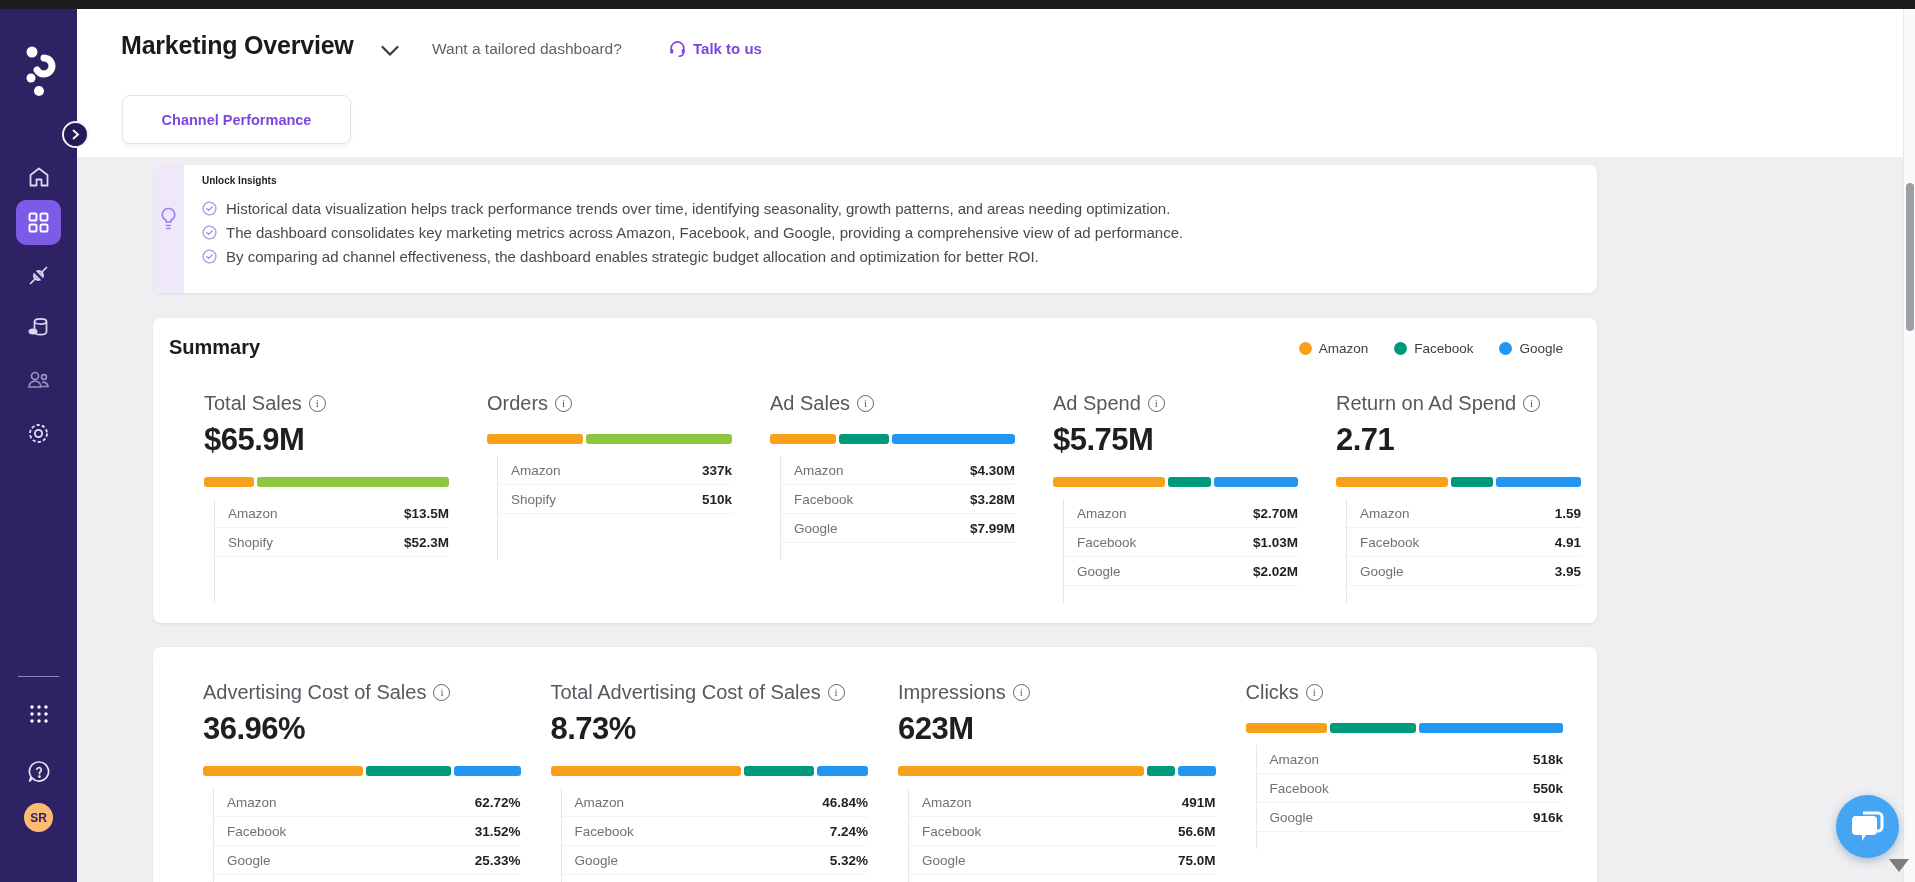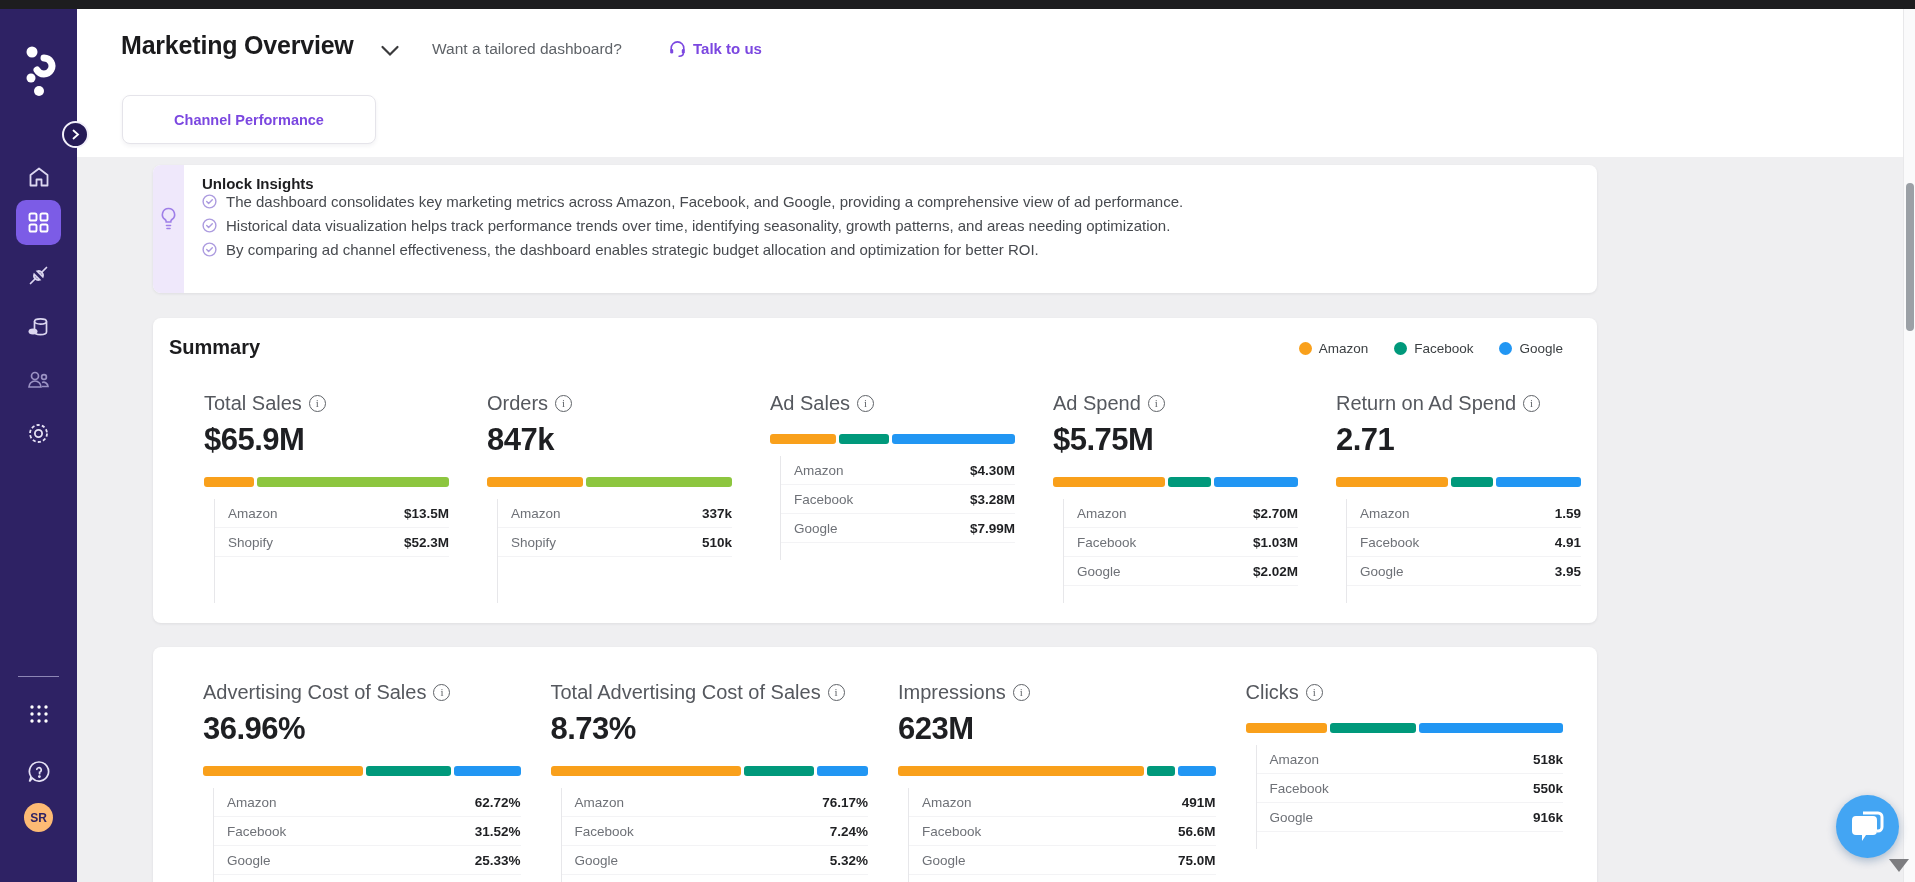--- a/index.html
+++ b/index.html
@@ -20,34 +20,34 @@
   .avatar { position:absolute; left:24px; top:794px; width:29px; height:29px; border-radius:50%; background:#fdba74;
     color:#2E2264; font-size:12px; font-weight:700; display:flex; align-items:center; justify-content:center; cursor:pointer; }
 
   
   .header-white { position:absolute; left:77px; top:9px; width:1826px; height:148px; background:#FFFFFF; }
   .page-title { position:absolute; left:121px; top:31px; font-size:25px; font-weight:700; color:#1B1B1D; letter-spacing:-0.2px; }
   .title-caret { position:absolute; left:380px; top:43px; cursor:pointer; }
   .tailored-text { position:absolute; left:432px; top:40px; font-size:15.5px; color:#5F6368; }
   .headset-wrap { position:absolute; left:668px; top:39px; cursor:pointer; }
   .talk-link { position:absolute; left:693px; top:40px; font-size:15px; font-weight:700; color:#7B47E0; cursor:pointer; }
-  .channel-tab { position:absolute; left:122px; top:95px; width:254px; height:49px; background:#fff;
+  .channel-tab { position:absolute; left:122px; top:95px; width:229px; height:49px; background:#fff;
     border:1px solid #E5E4EA; border-radius:8px; box-shadow:0 2px 4px rgba(40,40,60,.06);
     display:flex; align-items:center; justify-content:center; font-size:14.5px; font-weight:600; color:#7B47E0; cursor:pointer; }
 
   
   .card { position:absolute; left:153px; width:1444px; background:#fff; border-radius:8px; box-shadow:0 1px 3px rgba(20,20,40,.08); }
   .card-insights { top:165px; height:128px; }
   .card-summary  { top:318px; height:305px; }
   .card-costs    { top:647px; height:262px; }
 
   
   .insight-strip { position:absolute; left:0; top:0; bottom:0; width:31px; background:#EFE8FB; border-radius:8px 0 0 8px; }
   .insight-body { position:absolute; left:49px; top:10px; right:20px; }
-  .insight-title { font-size:15px; font-weight:700; color:#1E1E20; }
+  .insight-title { font-size:10px; font-weight:700; color:#1E1E20; margin-bottom:13px; }
   .insight-line { display:flex; align-items:flex-start; gap:9px; margin-bottom:5px; }
   .insight-line svg { flex:0 0 auto; margin-top:2px; }
   .insight-text { font-size:15px; color:#474A4F; line-height:19px; }
 
   
   .card-title { position:absolute; left:16px; top:18px; font-size:20px; font-weight:700; color:#1C1C1E; }
   .legend { position:absolute; right:34px; top:23px; display:flex; gap:26px; align-items:center; }
   .legend-item { display:flex; align-items:center; gap:7px; cursor:pointer; }
   .legend-dot { width:13px; height:13px; border-radius:50%; }
   .legend-label { font-size:13.5px; color:#3C4043; }
@@ -200,28 +200,28 @@
         <path d="M7 21.5 h3"></path>
     </svg>
   </div>
   <div class="insight-body">
     <div class="insight-title">Unlock Insights</div>
     <div class="insight-line">
       <svg width="15" height="15" viewBox="0 0 15 15" fill="none" stroke="#AC9BDF" stroke-width="1.4">
           <circle cx="7.5" cy="7.5" r="6.4"></circle>
           <path d="M4.7 7.6 l1.9 1.9 l3.7 -3.8" stroke-linecap="round" stroke-linejoin="round"></path>
         </svg>
-      <span class="insight-text">The dashboard consolidates key marketing metrics across Amazon, Facebook, and Google, providing a comprehensive view of ad performance.</span>
+      <span class="insight-text">Historical data visualization helps track performance trends over time, identifying seasonality, growth patterns, and areas needing optimization.</span>
     </div>
     <div class="insight-line">
       <svg width="15" height="15" viewBox="0 0 15 15" fill="none" stroke="#AC9BDF" stroke-width="1.4">
           <circle cx="7.5" cy="7.5" r="6.4"></circle>
           <path d="M4.7 7.6 l1.9 1.9 l3.7 -3.8" stroke-linecap="round" stroke-linejoin="round"></path>
         </svg>
-      <span class="insight-text">Historical data visualization helps track performance trends over time, identifying seasonality, growth patterns, and areas needing optimization.</span>
+      <span class="insight-text">The dashboard consolidates key marketing metrics across Amazon, Facebook, and Google, providing a comprehensive view of ad performance.</span>
     </div>
     <div class="insight-line">
       <svg width="15" height="15" viewBox="0 0 15 15" fill="none" stroke="#AC9BDF" stroke-width="1.4">
           <circle cx="7.5" cy="7.5" r="6.4"></circle>
           <path d="M4.7 7.6 l1.9 1.9 l3.7 -3.8" stroke-linecap="round" stroke-linejoin="round"></path>
         </svg>
       <span class="insight-text">By comparing ad channel effectiveness, the dashboard enables strategic budget allocation and optimization for better ROI.</span>
     </div>
   </div>
 </div>
@@ -263,21 +263,20 @@
             <span class="mrow-value">$52.3M</span>
           </div>
         </div>
   </div>
 
   <div class="metric">
     <div class="metric-head">
       <span class="metric-label">Orders</span>
       <span class="info-icon">i</span>
     </div>
-    <div class="metric-value">847k</div>
     <div class="metric-bar">
           <div class="seg" style="width: 39.8%; background: rgb(249, 160, 27);"></div>
           <div class="seg" style="width: 60.2%; background: rgb(141, 198, 63);"></div>
         </div>
     <div class="metric-rows">
           <div class="mrow">
             <span class="mrow-label">Amazon</span>
             <span class="mrow-value">337k</span>
           </div>
           <div class="mrow">
@@ -405,21 +404,21 @@
     </div>
     <div class="metric-value">8.73%</div>
     <div class="metric-bar">
           <div class="seg" style="width: 61.3%; background: rgb(249, 160, 27);"></div>
           <div class="seg" style="width: 22.3%; background: rgb(0, 153, 123);"></div>
           <div class="seg" style="width: 16.4%; background: rgb(33, 150, 243);"></div>
         </div>
     <div class="metric-rows">
           <div class="mrow">
             <span class="mrow-label">Amazon</span>
-            <span class="mrow-value">76.17%</span>
+            <span class="mrow-value">46.84%</span>
           </div>
           <div class="mrow">
             <span class="mrow-label">Facebook</span>
             <span class="mrow-value">7.24%</span>
           </div>
           <div class="mrow">
             <span class="mrow-label">Google</span>
             <span class="mrow-value">5.32%</span>
           </div>
         </div>

